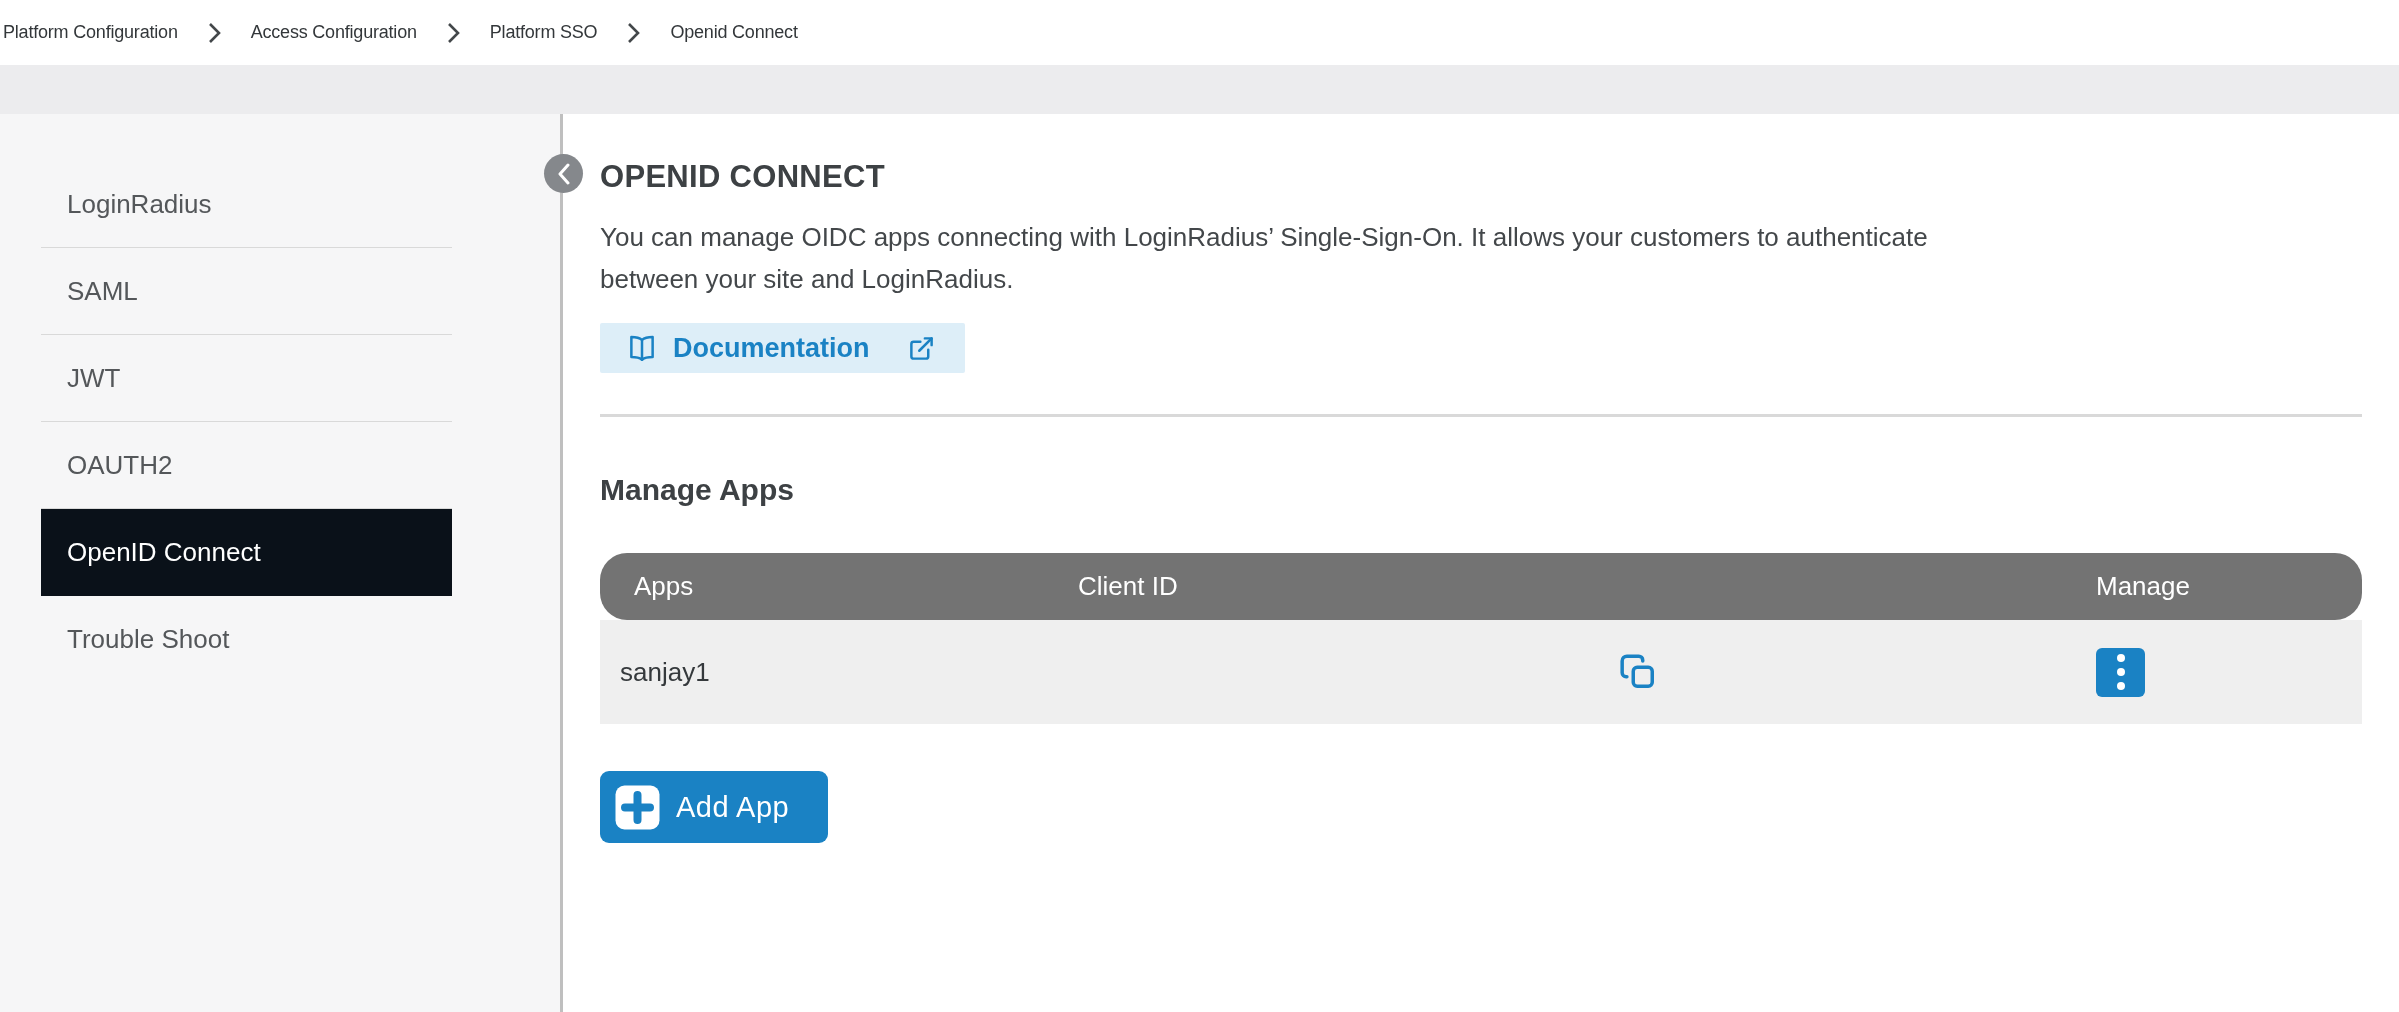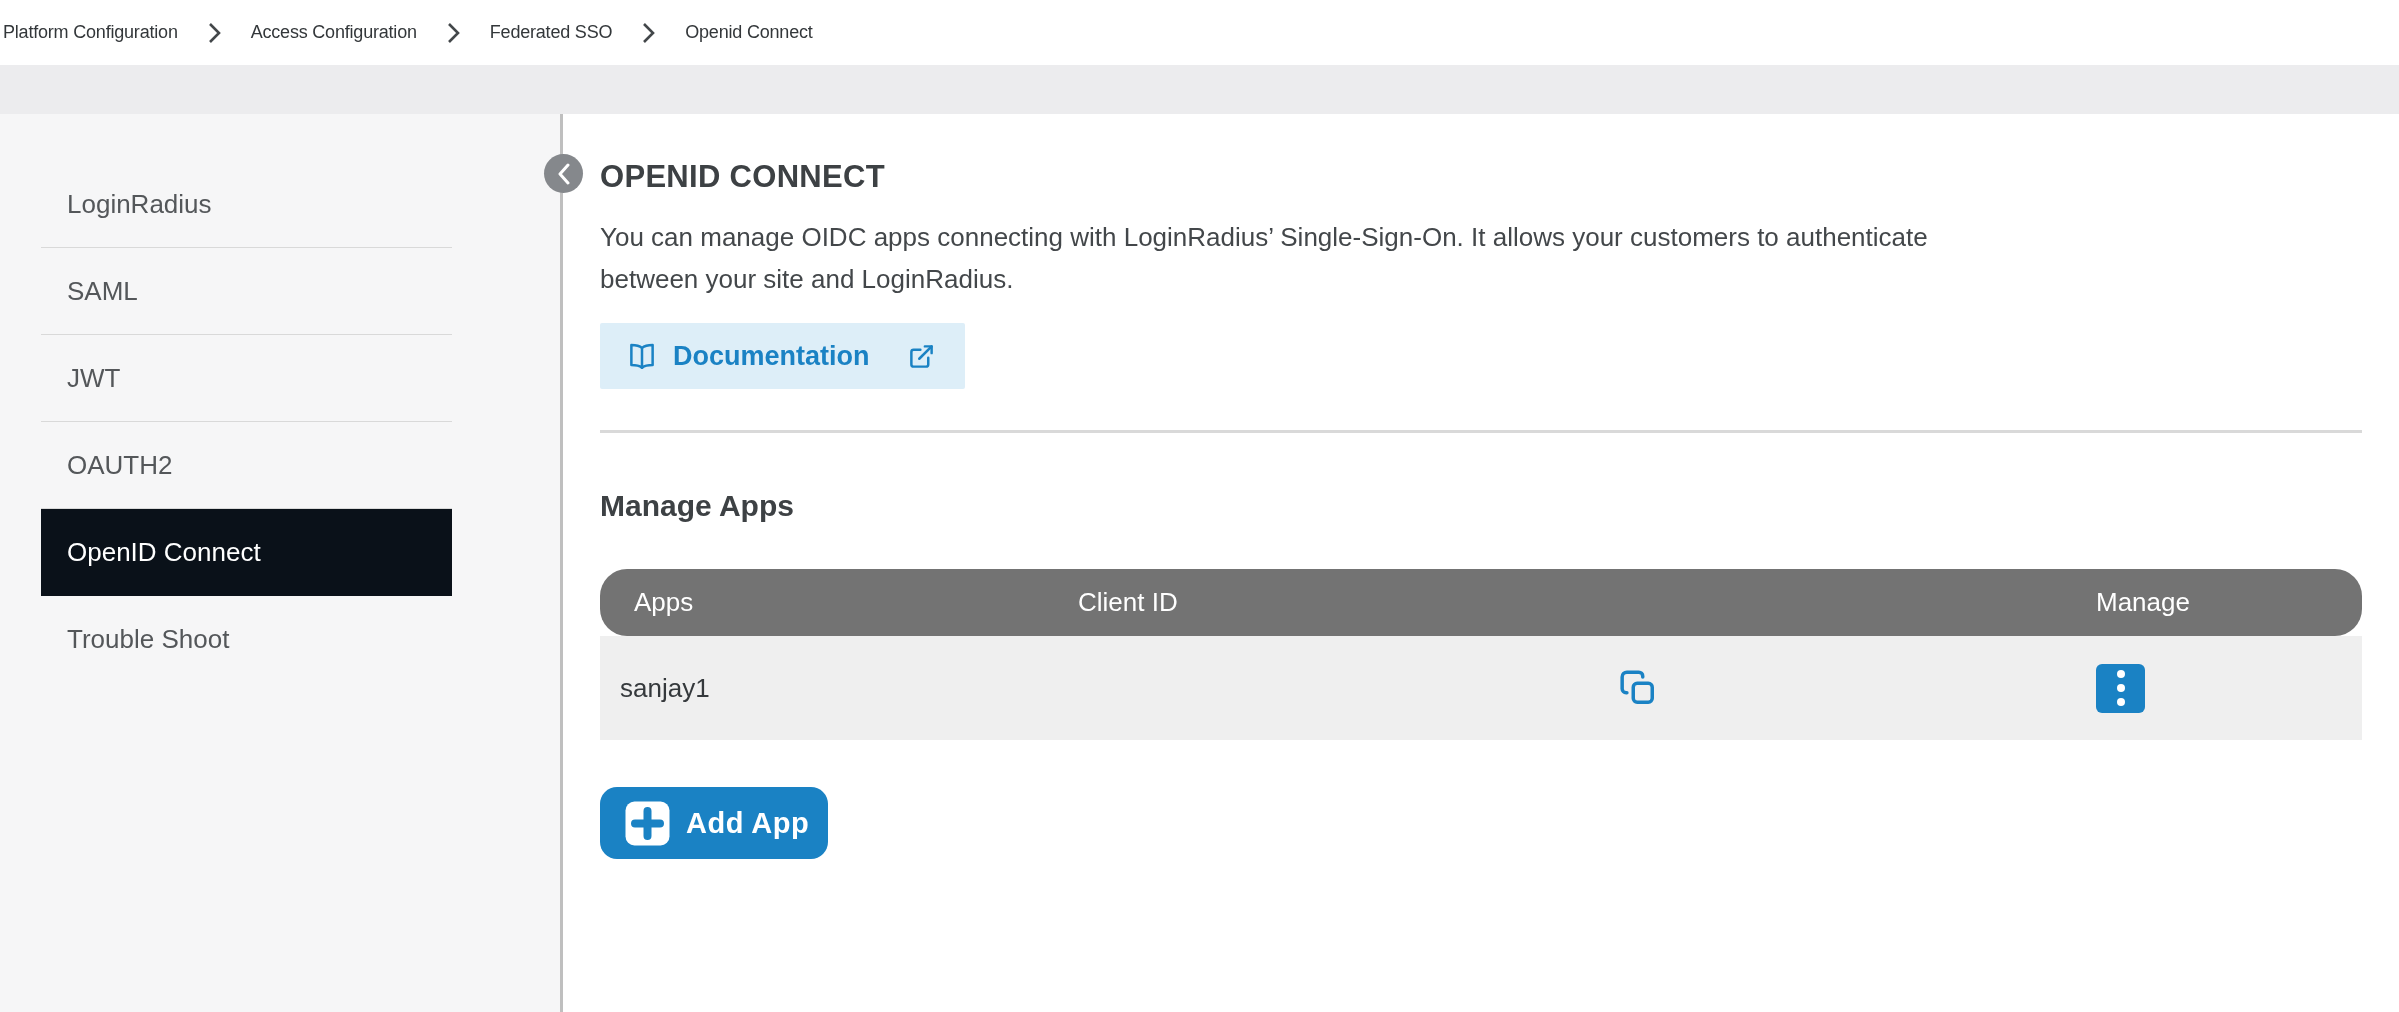--- a/index.html
+++ b/index.html
@@ -35,21 +35,21 @@
 
   
   .main { flex:1; padding:45px 0 0 37px; }
   .content { width:1762px; }
 
   .page-title { font-size:31px; font-weight:bold; color:#3d4144; letter-spacing:0.3px; }
 
   .desc { margin-top:21px; font-size:26px; color:#43474a; line-height:42px; }
 
   .doc-chip { margin-top:23px; display:inline-flex; align-items:center;
-              height:66px; padding:0 30px 0 26px; background:#ddeef8;
+              height:50px; padding:0 30px 0 26px; background:#ddeef8;
               border-radius:2px; cursor:pointer; }
   .doc-chip .label { color:#1a82c4; font-size:27px; font-weight:bold; margin:0 0 0 15px; }
   .doc-chip svg { stroke:#1a82c4; }
   .doc-chip .ext { margin-left:38px; display:flex; }
 
   .hr { margin-top:41px; width:1762px; height:0; border-top:3px solid #d9d9d9; }
 
   .section-title { margin-top:56px; font-size:30px; font-weight:bold; color:#3d4144; }
 
   
@@ -65,42 +65,42 @@
               align-items:center; justify-content:center; cursor:pointer;
               background:transparent; border:none; }
   .copy-btn svg { stroke:#1a82c4; }
   .kebab-btn { width:49px; height:49px; background:#1a82c4; border:none;
                border-radius:6px; display:flex; flex-direction:column; gap:6px;
                align-items:center; justify-content:center; cursor:pointer; }
   .kebab-btn .dot { width:8px; height:8px; border-radius:50%; background:#ffffff; }
 
   
   .add-btn { margin-top:47px; width:228px; height:72px; background:#1a82c4;
-             border:none; border-radius:17px; display:flex; align-items:center;
-             padding-left:25px; cursor:pointer;font-weight:bold; }
+             border:none; border-radius:9px; display:flex; align-items:center;
+             padding-left:15px; cursor:pointer; }
   .add-btn .label { color:#ffffff; font-size:29px; margin-left:16px; letter-spacing:0.5px; }
 </style>
 </head>
 <body>
 
 <div class="topbar">
   <div class="crumbs">
     <span class="crumb">Platform Configuration</span>
     <span class="crumb-sep">
       <svg width="13" height="22" viewBox="0 0 13 22" fill="none" stroke-width="2.6">
           <path d="M2 2 L11 11 L2 20"></path>
         </svg>
     </span>
     <span class="crumb">Access Configuration</span>
     <span class="crumb-sep">
       <svg width="13" height="22" viewBox="0 0 13 22" fill="none" stroke-width="2.6">
           <path d="M2 2 L11 11 L2 20"></path>
         </svg>
     </span>
-    <span class="crumb">Federated SSO</span>
+    <span class="crumb">Platform SSO</span>
     <span class="crumb-sep">
       <svg width="13" height="22" viewBox="0 0 13 22" fill="none" stroke-width="2.6">
           <path d="M2 2 L11 11 L2 20"></path>
         </svg>
     </span>
     <span class="crumb">Openid Connect</span>
   </div>
 </div>
 
 <div class="grayband"></div>

